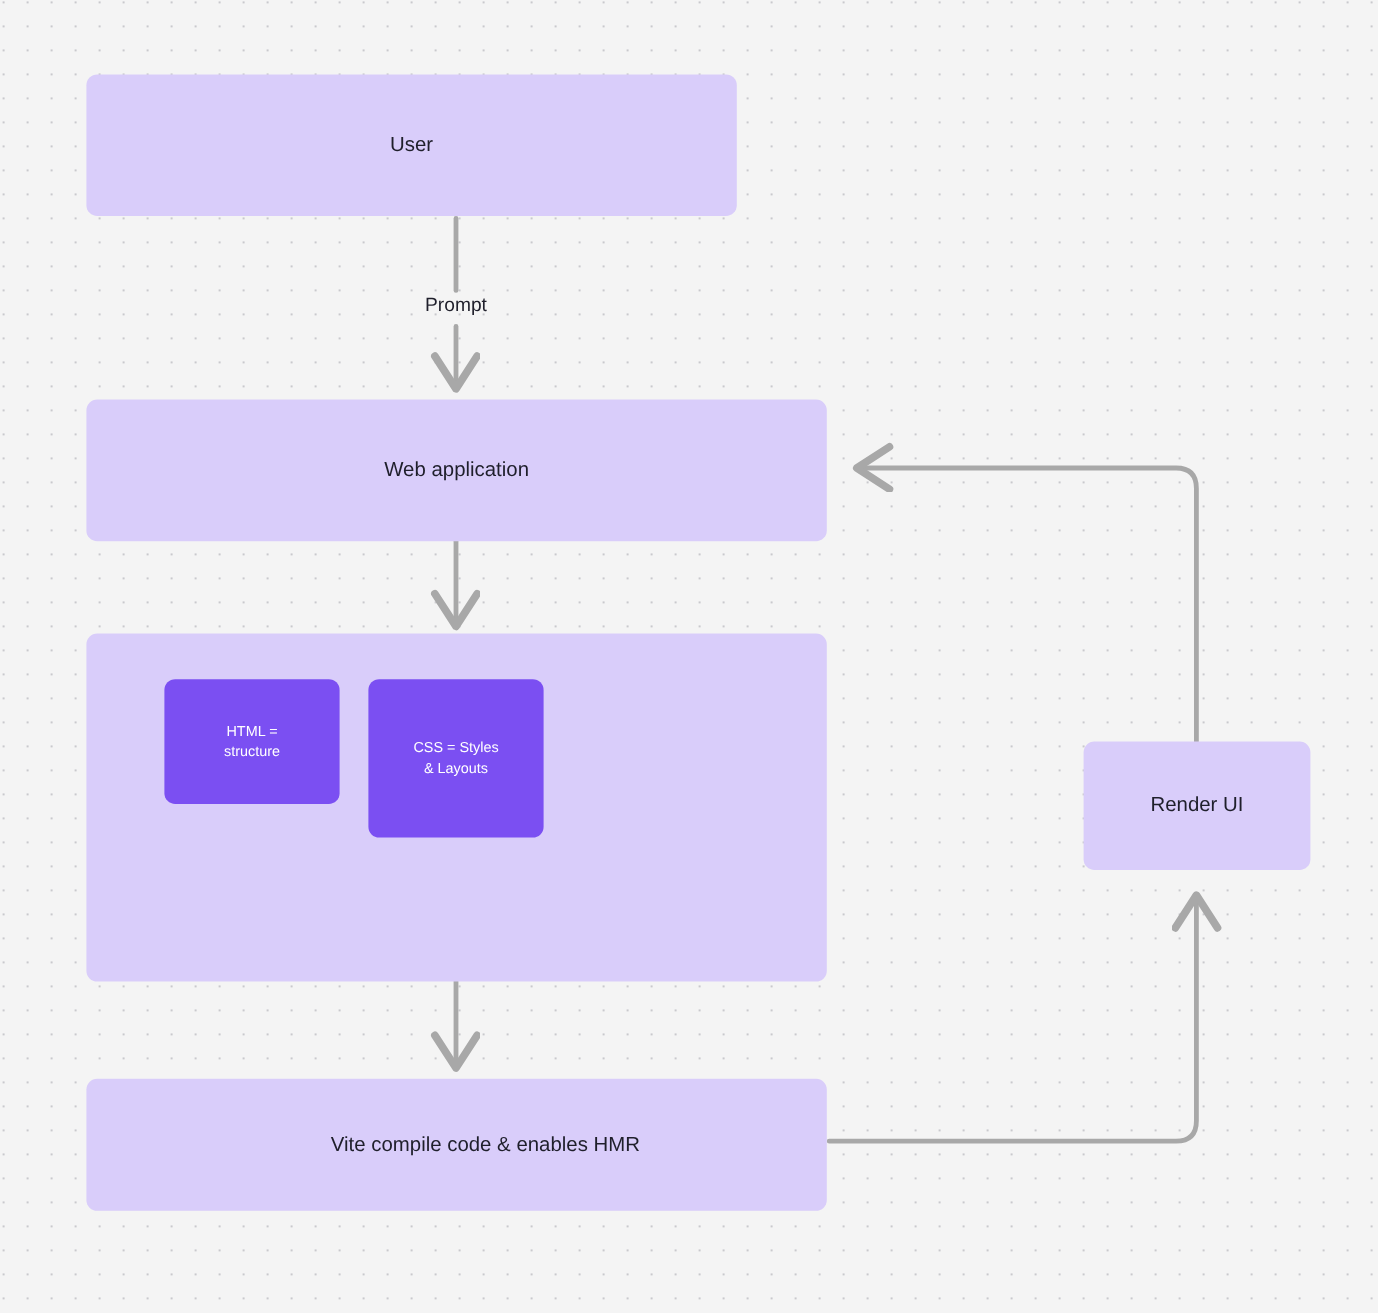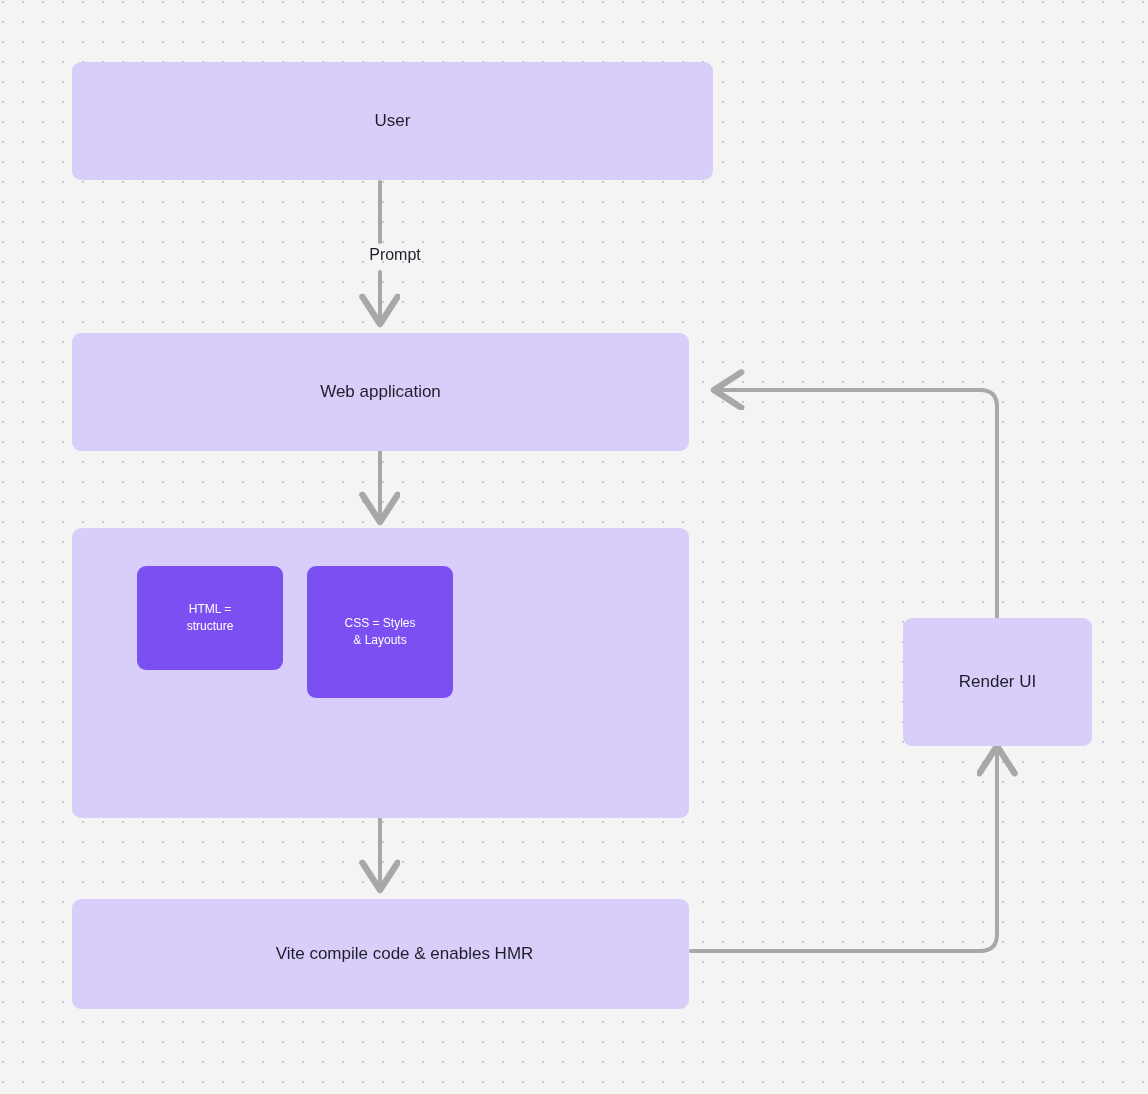--- a/index.html
+++ b/index.html
@@ -91,25 +91,25 @@
 
     <path d="M 380 451 L 380 520" fill="none" stroke="#a8a8a8" stroke-width="4" stroke-linecap="round" marker-end="url(#arrowhead)"></path>
 
     <path d="M 380 818 L 380 888" fill="none" stroke="#a8a8a8" stroke-width="4" stroke-linecap="round" marker-end="url(#arrowhead)"></path>
 
     <path d="M 691 951 L 980 951 Q 997 951 997 934 L 997 748" fill="none" stroke="#a8a8a8" stroke-width="4" stroke-linecap="round" stroke-linejoin="round" marker-end="url(#arrowhead)"></path>
 
     <path d="M 997 618 L 997 407 Q 997 390 980 390 L 716 390" fill="none" stroke="#a8a8a8" stroke-width="4" stroke-linecap="round" stroke-linejoin="round" marker-end="url(#arrowhead)"></path>
   </svg>
 
-  <div class="node node-lilac" style="left:72px; top:62px; width:641px; height:118px;">
+  <div class="node node-lilac" style="left:72px; top:62px; width:542px; height:118px;">
     <span class="node-text">User</span>
   </div>
 
-  <div class="edge-label" style="left:345px; top:246px; width:100px;">
+  <div class="edge-label" style="left:330px; top:246px; width:100px;">
     <span>Prompt</span>
   </div>
 
   <div class="node node-lilac" style="left:72px; top:333px; width:617px; height:118px;">
     <span class="node-text">Web application</span>
   </div>
 
   <div class="node node-lilac" style="left:72px; top:528px; width:617px; height:290px; display:block;">
     <div style="position:absolute; left:0; top:0; width:100%; height:100%;">
 
@@ -124,17 +124,17 @@
       </div>
 
 
     </div>
   </div>
 
   <div class="node node-lilac" style="left:72px; top:899px; width:617px; height:110px;padding-left:48px;">
     <span class="node-text">Vite compile code &amp; enables HMR</span>
   </div>
 
-  <div class="node node-lilac" style="left:903px; top:618px; width:189px; height:128px;">
+  <div class="node node-lilac" style="left:903px; top:618px; width:189px; height:107px;">
     <span class="node-text">Render UI</span>
   </div>
 
 </div>
 
 </body></html>

